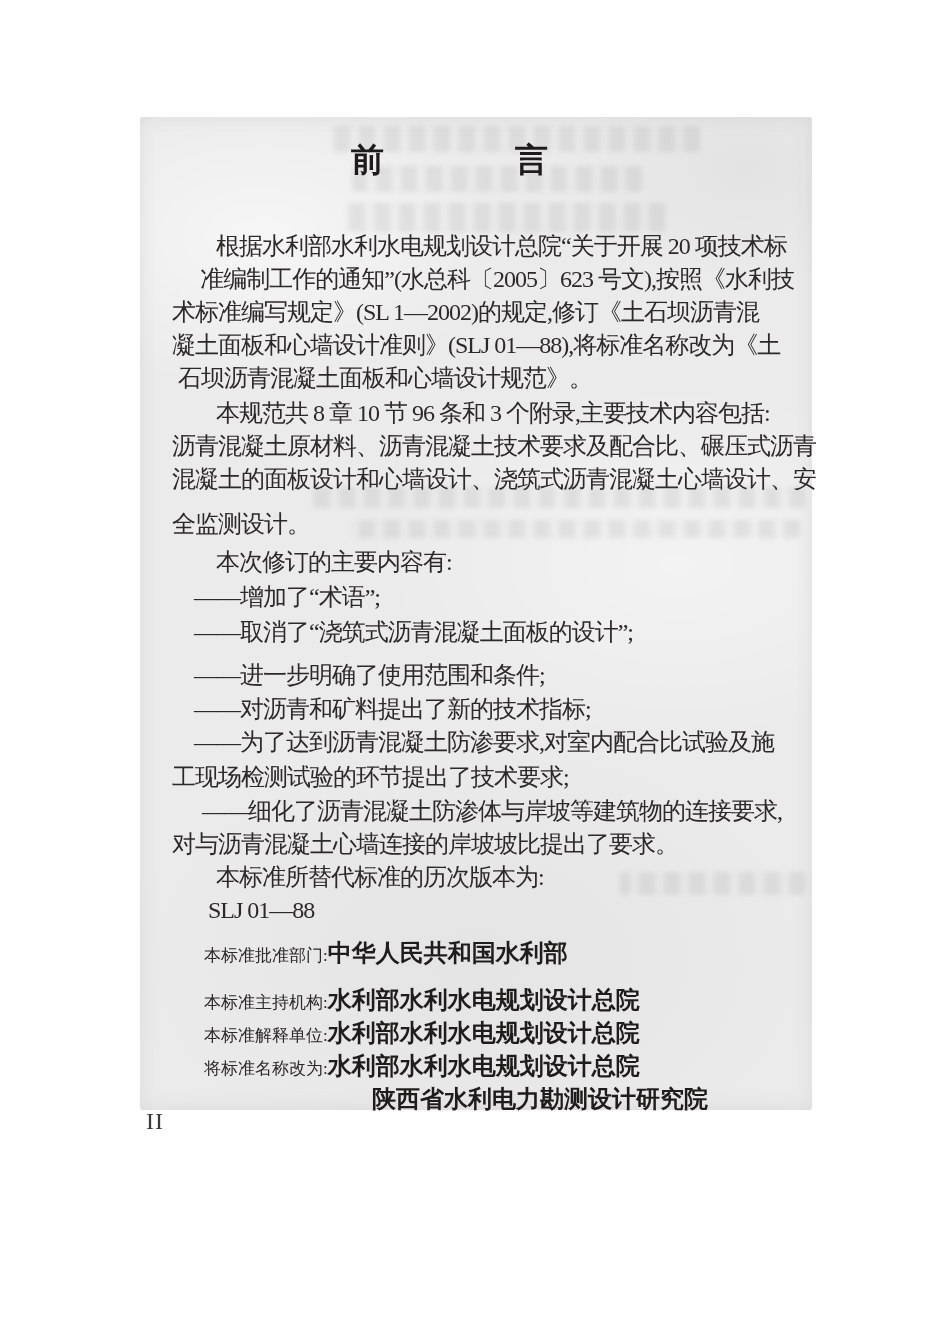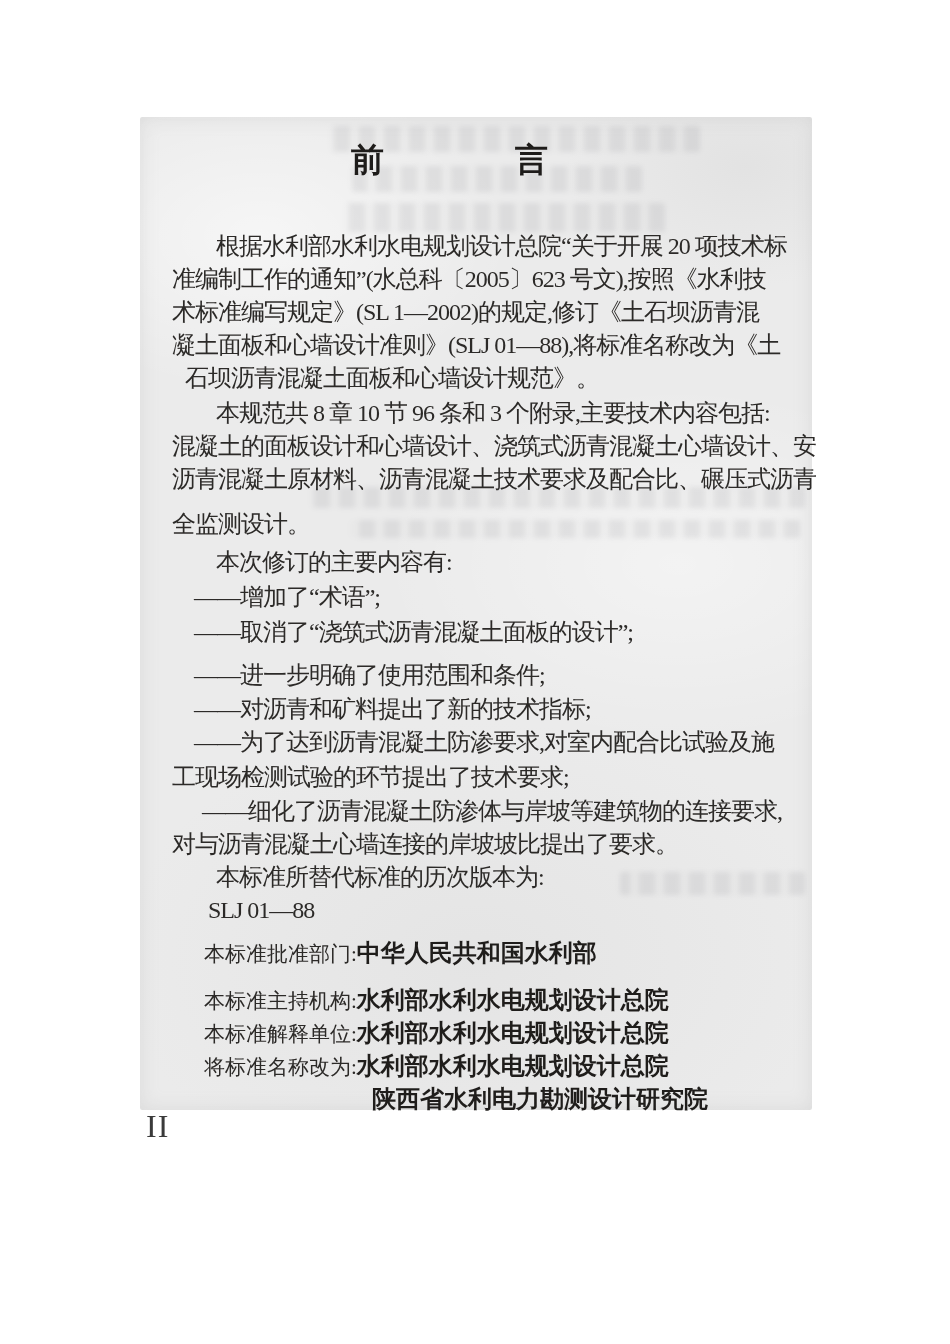--- a/index.html
+++ b/index.html
@@ -30,24 +30,24 @@
     font-size:24px;letter-spacing:-1px;color:#2c2a28;
   }
   .line{
     height:33px;line-height:33px;white-space:nowrap;
   }
   .line .bold{
     font-weight:bold;color:#1f1d1b;
     font-family:"Liberation Sans","DejaVu Sans",sans-serif;
     letter-spacing:0;
   }
-  .line .sm{font-size:21px;letter-spacing:0;}
+  .line .sm{font-size:17px;letter-spacing:0;}
   .page-number{
     position:absolute;left:146px;top:1108px;
-    font-size:32px;color:#3a3a3a;letter-spacing:1px;
+    font-size:24px;color:#3a3a3a;letter-spacing:1px;
   }
   
   .ghost{
     position:absolute;
     background:repeating-linear-gradient(90deg,
       rgba(100,100,108,.22) 0 16px, rgba(100,100,108,.04) 16px 25px);
     filter:blur(2.5px);opacity:.5;border-radius:3px;
     transform:scaleX(-1);
   }
 </style>
@@ -63,27 +63,27 @@
   <div class="ghost" style="left:210px;top:403px;width:450px;height:18px;"></div>
   <div class="ghost" style="left:480px;top:755px;width:185px;height:23px;"></div>
 
   <div class="doc-title">
     <span>前</span>
     <span>言</span>
   </div>
 
   <div class="doc-body">
       <div class="line" style="margin-top: 0px; margin-left: 44px;"><span>根据水利部水利水电规划设计总院“关于开展 20 项技术标</span></div>
-      <div class="line" style="margin-top: 0px; margin-left: 0px;"><span>准编制工作的通知”(水总科〔2005〕623 号文),按照《水利技</span></div>
+      <div class="line" style="margin-top: 0px; margin-left: 0px; text-align: right;"><span>准编制工作的通知”(水总科〔2005〕623 号文),按照《水利技</span></div>
       <div class="line" style="margin-top: 0px; margin-left: 0px;"><span>术标准编写规定》(SL 1—2002)的规定,修订《土石坝沥青混</span></div>
       <div class="line" style="margin-top: 0px; margin-left: 0px;"><span>凝土面板和心墙设计准则》(SLJ 01—88),将标准名称改为《土</span></div>
-      <div class="line" style="margin-top: 0px; margin-left: 13px;"><span>石坝沥青混凝土面板和心墙设计规范》。</span></div>
+      <div class="line" style="margin-top: 0px; margin-left: 6px;"><span>石坝沥青混凝土面板和心墙设计规范》。</span></div>
       <div class="line" style="margin-top: 2px; margin-left: 44px;"><span>本规范共 8 章 10 节 96 条和 3 个附录,主要技术内容包括:</span></div>
+      <div class="line" style="margin-top: 0px; margin-left: 0px;"><span>沥青混凝土原材料、沥青混凝土技术要求及配合比、碾压式沥青</span></div>
       <div class="line" style="margin-top: 0px; margin-left: 0px;"><span>混凝土的面板设计和心墙设计、浇筑式沥青混凝土心墙设计、安</span></div>
-      <div class="line" style="margin-top: 0px; margin-left: 0px;"><span>沥青混凝土原材料、沥青混凝土技术要求及配合比、碾压式沥青</span></div>
       <div class="line" style="margin-top: 12px; margin-left: 0px;"><span>全监测设计。</span></div>
       <div class="line" style="margin-top: 5px; margin-left: 44px;"><span>本次修订的主要内容有:</span></div>
       <div class="line" style="margin-top: 2px; margin-left: 22px;"><span>——增加了“术语”;</span></div>
       <div class="line" style="margin-top: 2px; margin-left: 22px;"><span>——取消了“浇筑式沥青混凝土面板的设计”;</span></div>
       <div class="line" style="margin-top: 10px; margin-left: 22px;"><span>——进一步明确了使用范围和条件;</span></div>
       <div class="line" style="margin-top: 1px; margin-left: 22px;"><span>——对沥青和矿料提出了新的技术指标;</span></div>
       <div class="line" style="margin-top: 0px; margin-left: 22px;"><span>——为了达到沥青混凝土防渗要求,对室内配合比试验及施</span></div>
       <div class="line" style="margin-top: 2px; margin-left: 0px;"><span>工现场检测试验的环节提出了技术要求;</span></div>
       <div class="line" style="margin-top: 1px; margin-left: 30px;"><span>——细化了沥青混凝土防渗体与岸坡等建筑物的连接要求,</span></div>
       <div class="line" style="margin-top: 0px; margin-left: 0px;"><span>对与沥青混凝土心墙连接的岸坡坡比提出了要求。</span></div>

